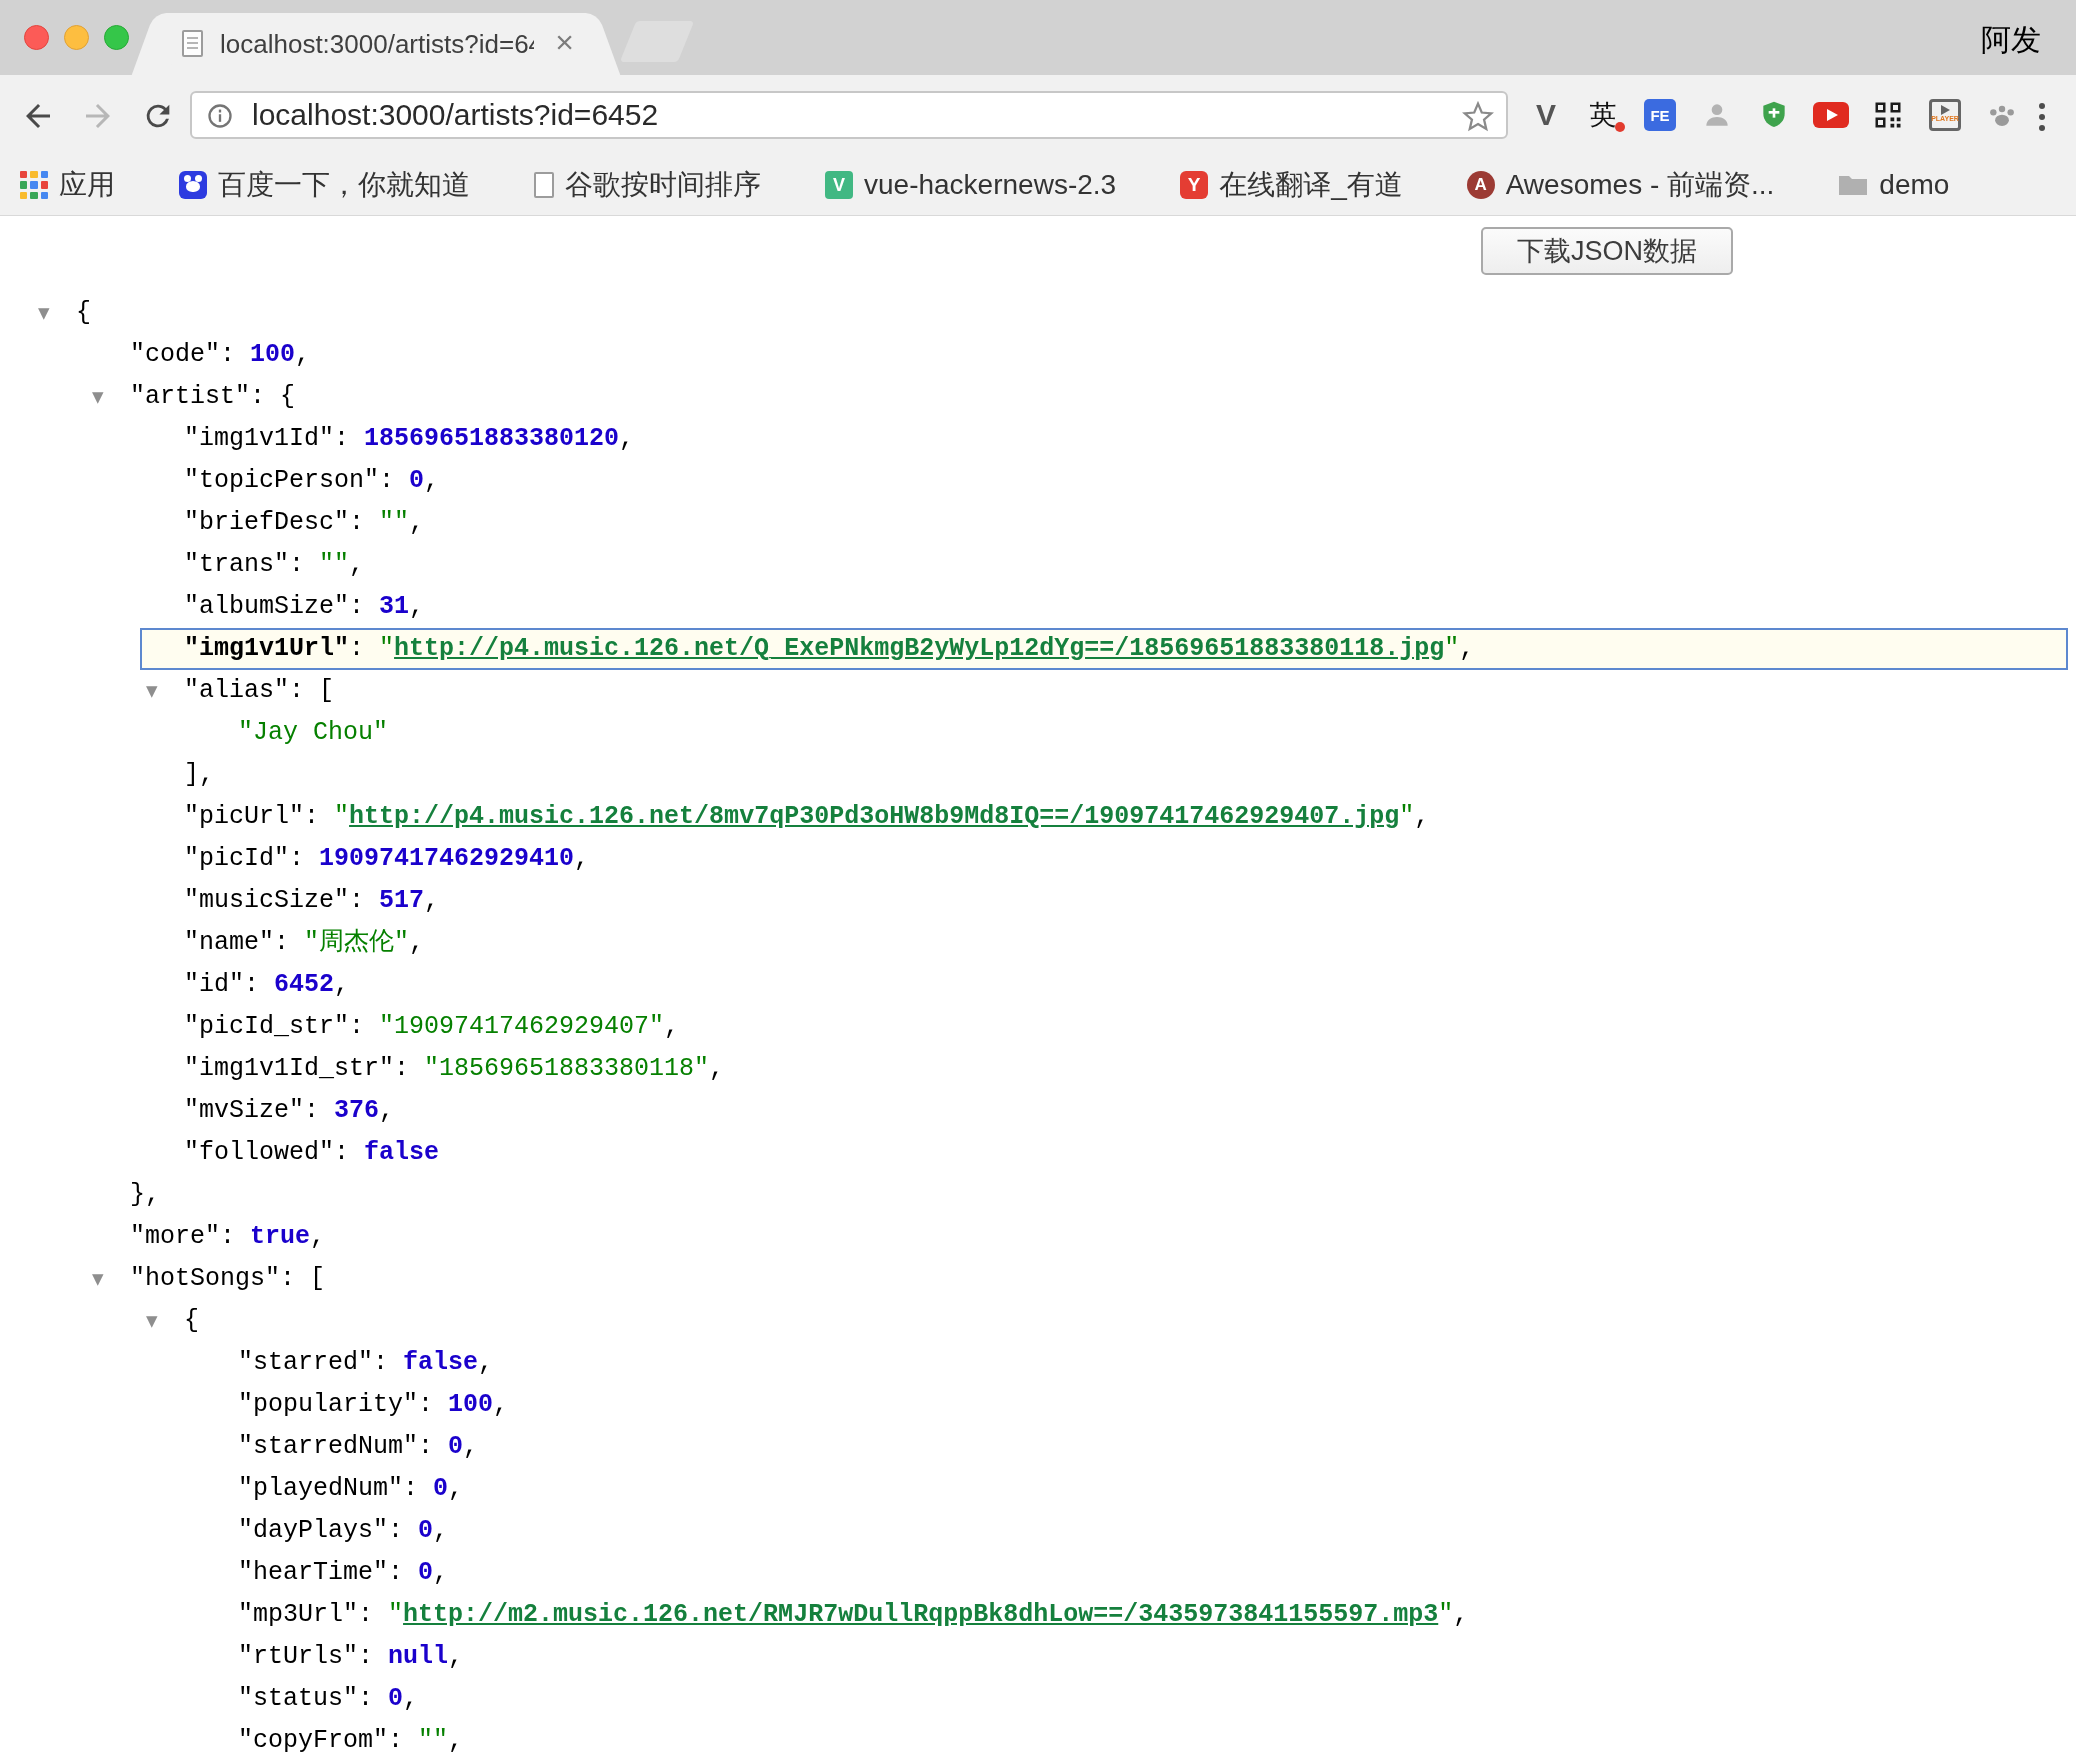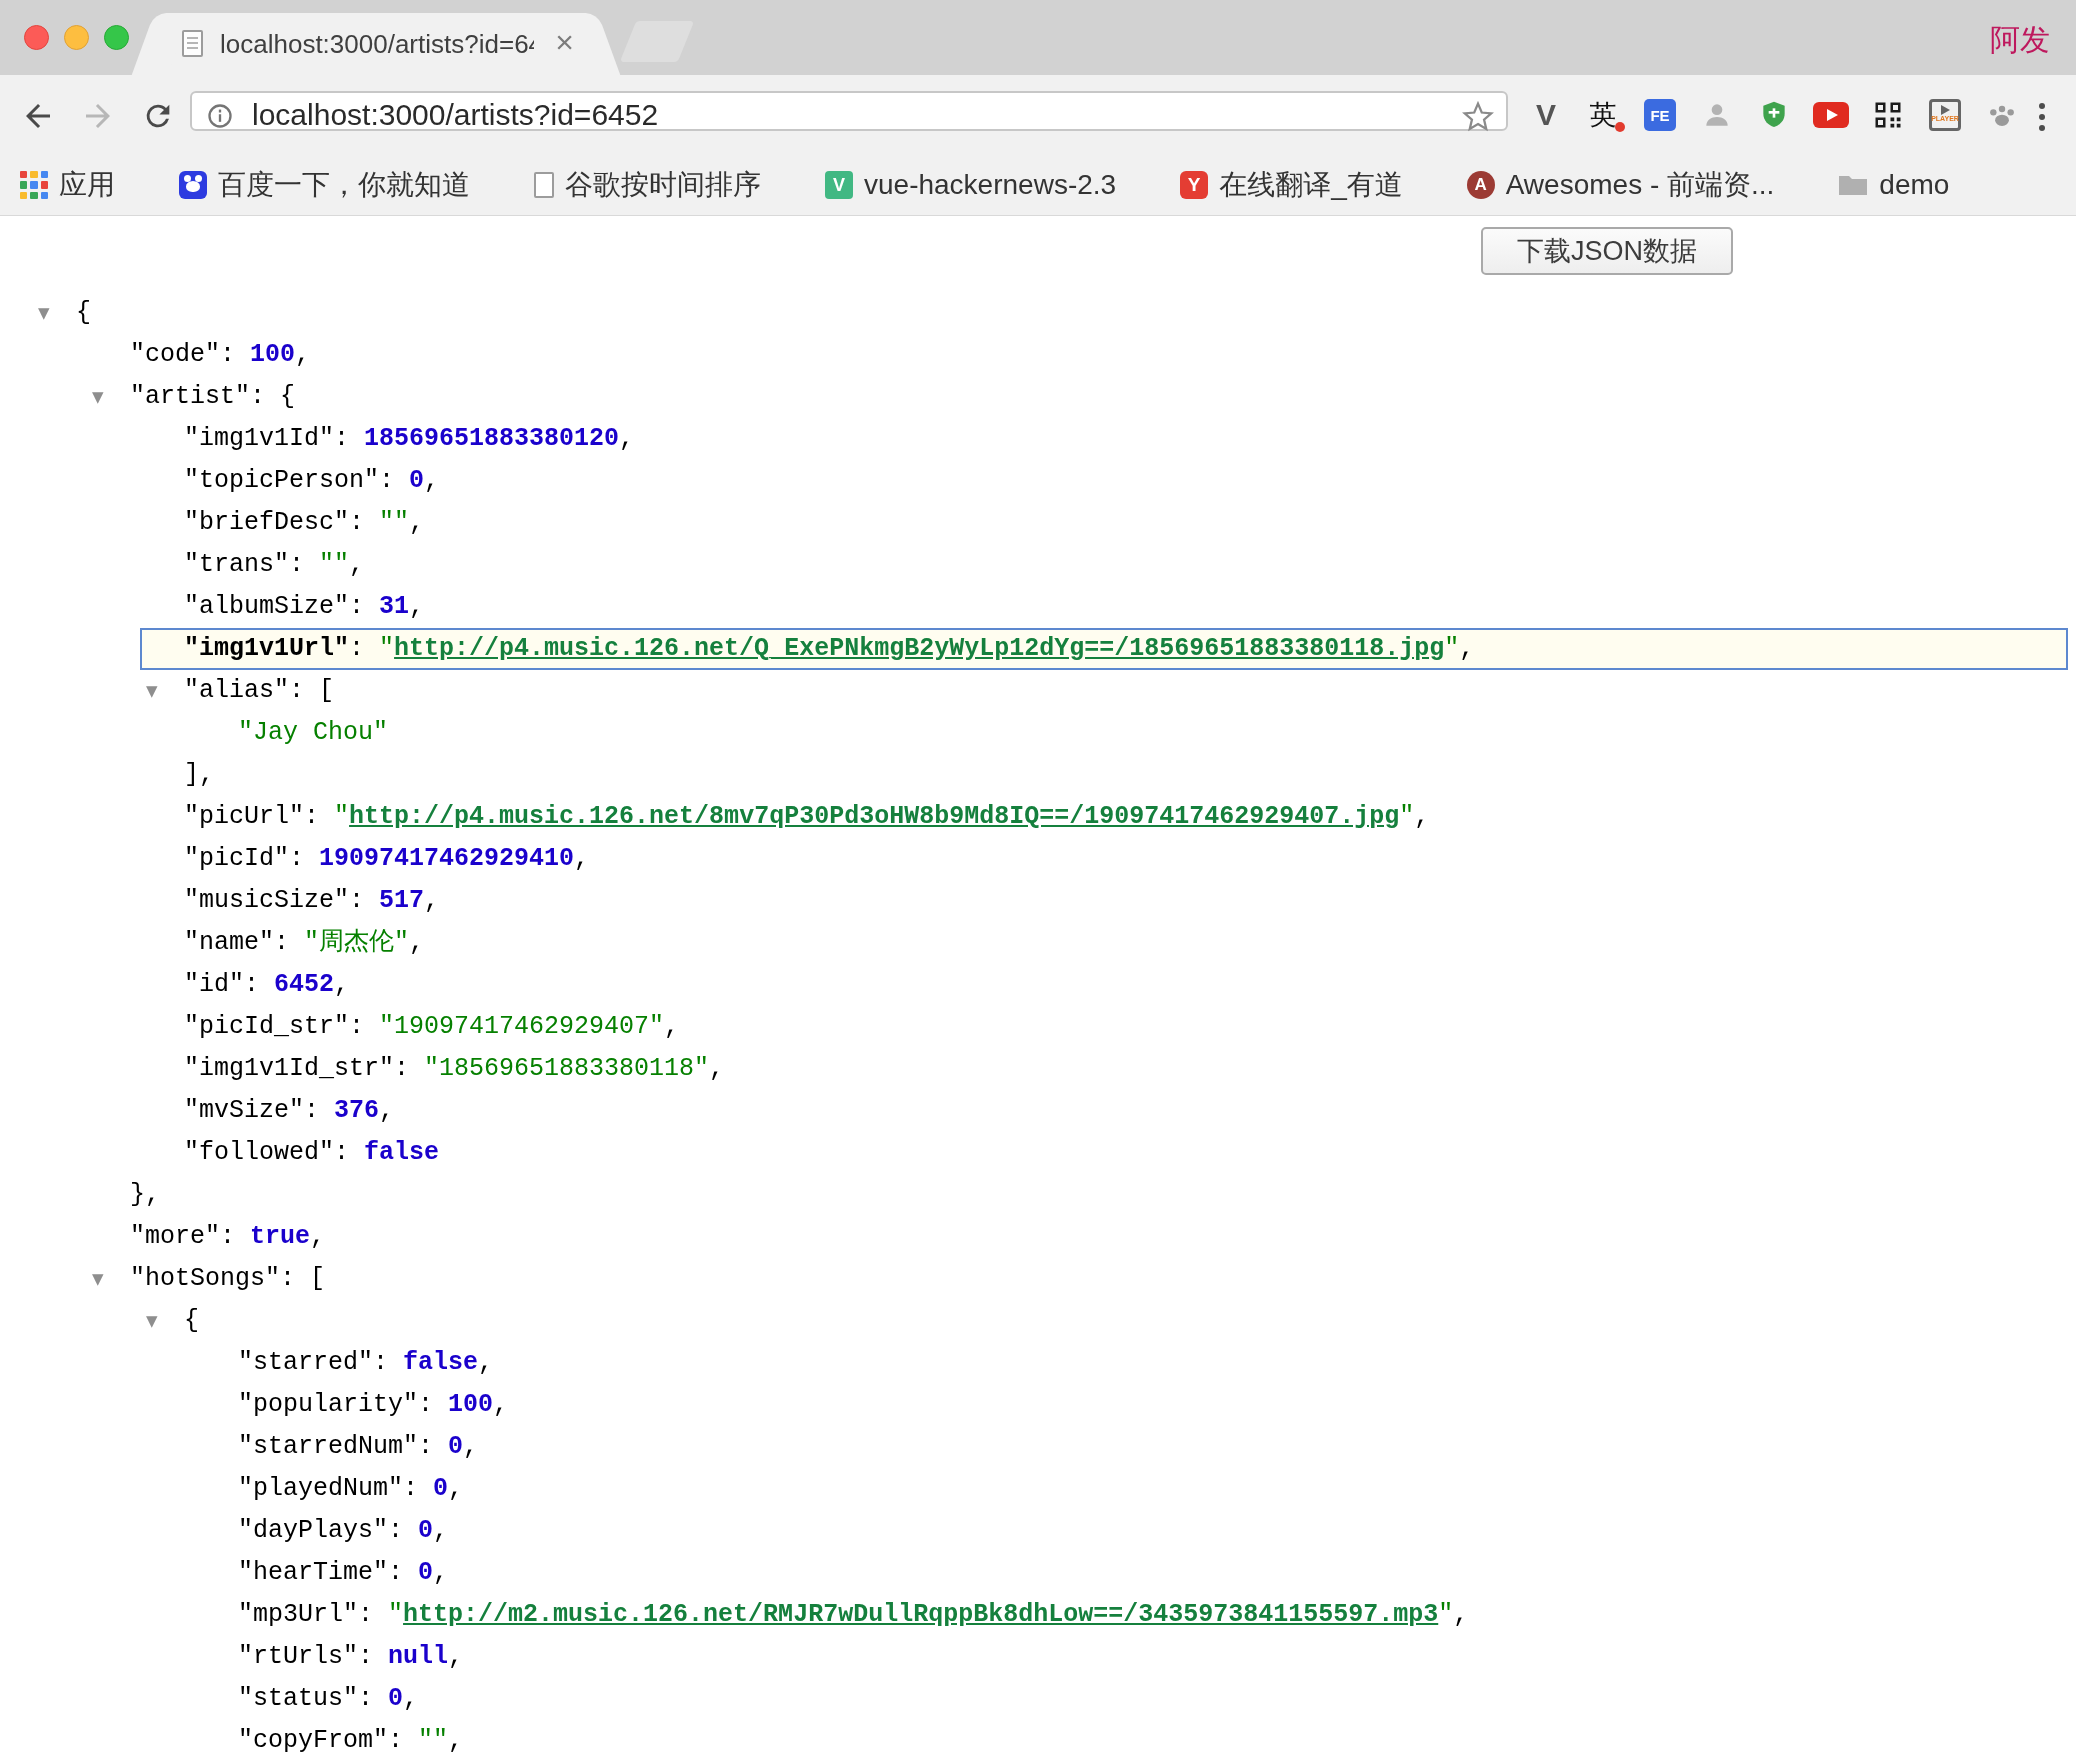--- a/index.html
+++ b/index.html
@@ -23,29 +23,29 @@
   .tab-fav { position:absolute; left:22px; top:17px; width:21px; height:27px;
     background:#fdfdfd; border:2px solid #9c9c9c; border-radius:2px; z-index:3; }
   .tab-fav::after { content:""; position:absolute; left:3px; top:5px; width:11px; height:2px;
     background:#b5b5b5; box-shadow:0 5px 0 #b5b5b5, 0 10px 0 #b5b5b5; }
   .tab-title { position:absolute; left:60px; right:58px; top:0; height:62px; line-height:62px;
     font-size:26px; color:#3f3f3f; white-space:nowrap; overflow:hidden; z-index:3; }
   .tab-close { position:absolute; right:18px; top:0; height:62px; line-height:58px;
     font-size:32px; color:#7c7c7c; z-index:3; }
   .newtab { position:absolute; left:628px; top:21px; width:58px; height:41px;
     background:#dedede; transform:skewX(-22deg); border-radius:4px; }
-  .profile-name { position:absolute; right:26px; top:20px; font-size:30px; color:#be185d; }
+  .profile-name { position:absolute; right:35px; top:20px; font-size:30px; color:#000000; }
 
   
   .toolbar { position:relative; height:80px; background:#f1f1f1; }
   .nav-btn { position:absolute; top:21px; width:40px; height:40px; display:flex;
     align-items:center; justify-content:center; }
   .nav-back { left:18px; } .nav-fwd { left:78px; } .nav-reload { left:138px; }
 
-  .omnibox { position:absolute; left:190px; top:16px; width:1318px; height:40px;
+  .omnibox { position:absolute; left:190px; top:16px; width:1318px; height:48px;
     background:#fff; border:2px solid #c7c7c7; border-radius:6px; }
   .info-icon { position:absolute; left:14px; top:9px; }
   .url-text { position:absolute; left:60px; top:0; height:44px; line-height:44px;
     font-size:30px; white-space:nowrap; }
   .url-domain { color:#2a2a2a; }
   .url-path { color:#2a2a2a; }
   .star-icon { position:absolute; right:12px; top:8px; }
 
   .ext-row { position:absolute; left:1524px; top:16px; display:flex; gap:13px; }
   .ext { width:44px; height:48px; display:flex; align-items:center; justify-content:center;

